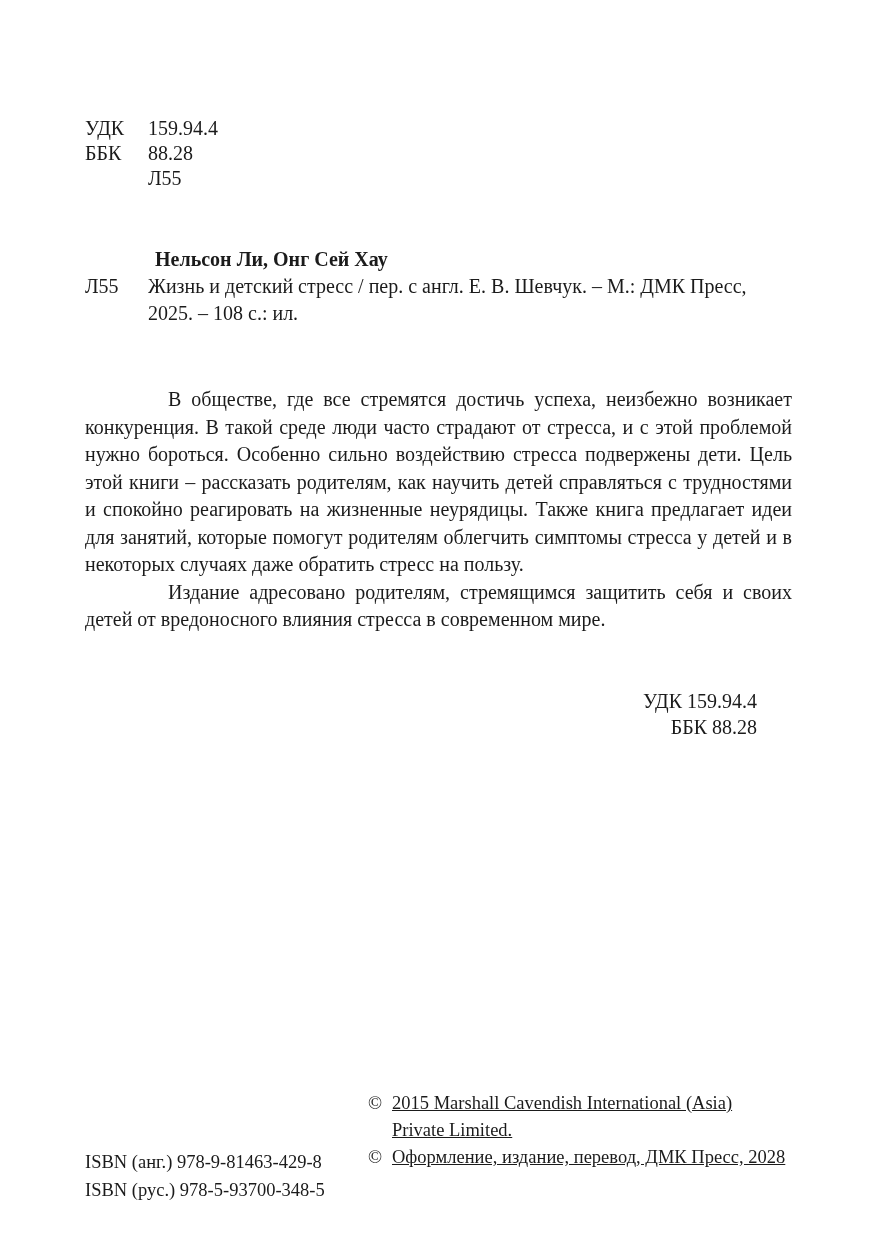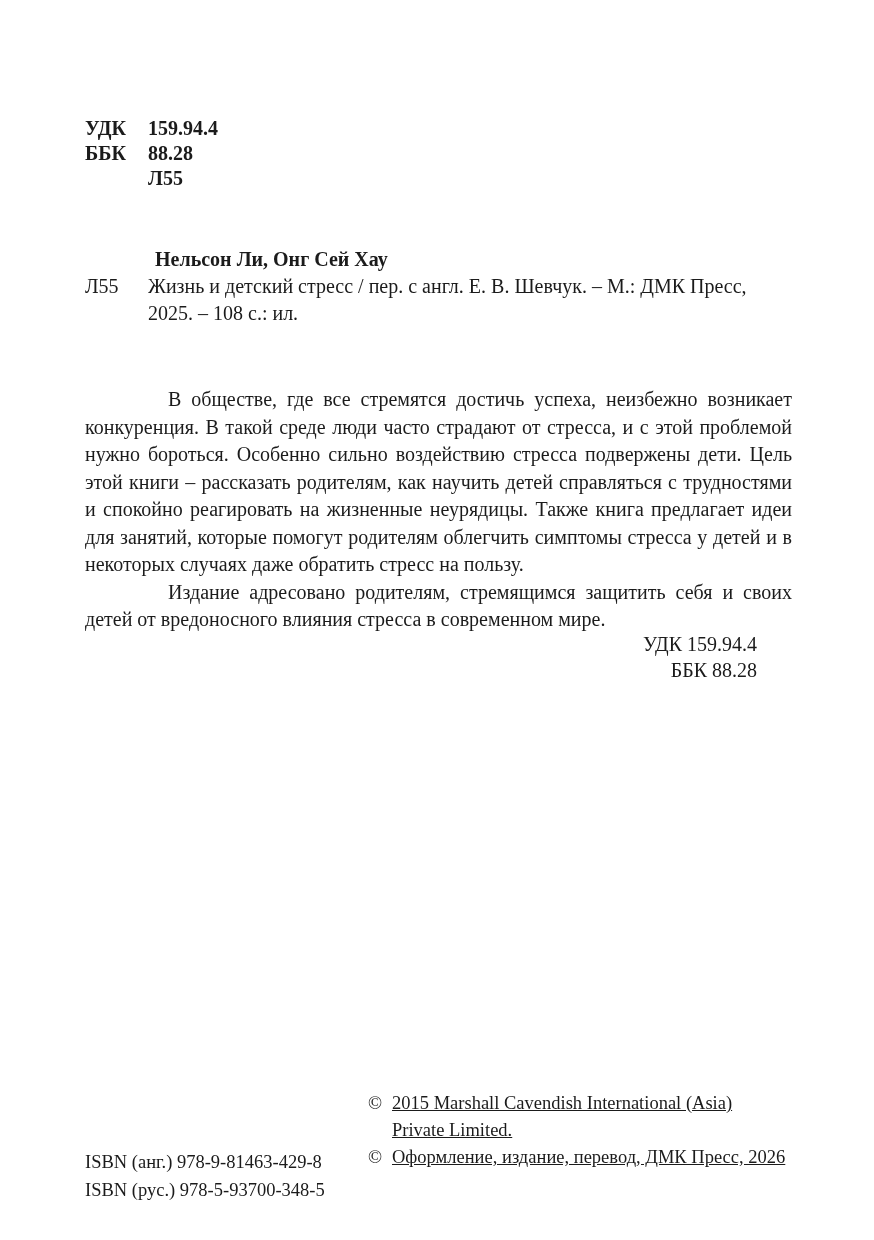--- a/index.html
+++ b/index.html
@@ -12,21 +12,21 @@
   .page {
     position: relative;
     width: 874px; height: 1240px;
     background: #ffffff;
     overflow: hidden;
   }
 
   
   .top-class {
     position: absolute; left: 85px; top: 116px;
-    font-size: 20px; line-height: 25px; font-weight: bold;
+    font-size: 20px; line-height: 25px; font-weight: normal;
   }
   .class-row { display: flex; }
   .class-label { display: inline-block; width: 63px; }
 
   
   .entry {
     position: absolute; left: 85px; top: 246px;
     width: 707px; font-size: 20px; line-height: 27px;
   }
   .entry-authors { font-weight: bold; margin-left: 70px; }
@@ -42,21 +42,21 @@
   
   .annotation {
     position: absolute; left: 85px; top: 386px;
     width: 707px; font-size: 20px; line-height: 27.5px;
     text-align: justify;
   }
   .annotation p { text-indent: 83px; }
 
   
   .class-right {
-    position: absolute; right: 117px; top: 631px;
+    position: absolute; right: 117px; top: 688px;
     text-align: right; font-size: 20px; line-height: 26px;
   }
 
   
   .rights {
     position: absolute; left: 85px; top: 780px;
     width: 707px; font-size: 18.5px; line-height: 26px;
     text-align: justify; text-indent: 83px;
   }
 
@@ -117,18 +117,18 @@
       <div>ISBN (анг.) 978-9-81463-429-8</div>
       <div>ISBN (рус.) 978-5-93700-348-5</div>
     </div>
     <div class="copy-col">
       <div class="copy-line">
         <span class="copy-symbol">©</span>
         <span class="copy-text">2015 Marshall Cavendish International (Asia) Private Limited.</span>
       </div>
       <div class="copy-line">
         <span class="copy-symbol">©</span>
-        <span class="copy-text nowrap">Оформление, издание, перевод, ДМК Пресс, 2026</span>
+        <span class="copy-text nowrap">Оформление, издание, перевод, ДМК Пресс, 2028</span>
       </div>
     </div>
   </div>
 
 </div>
 
 </body></html>

